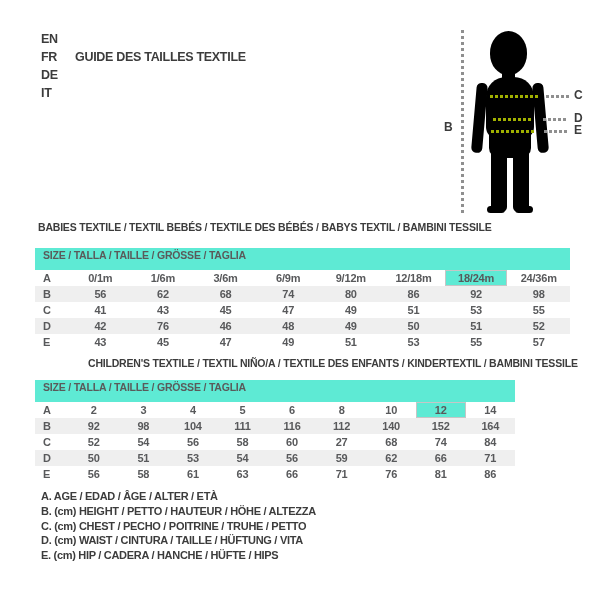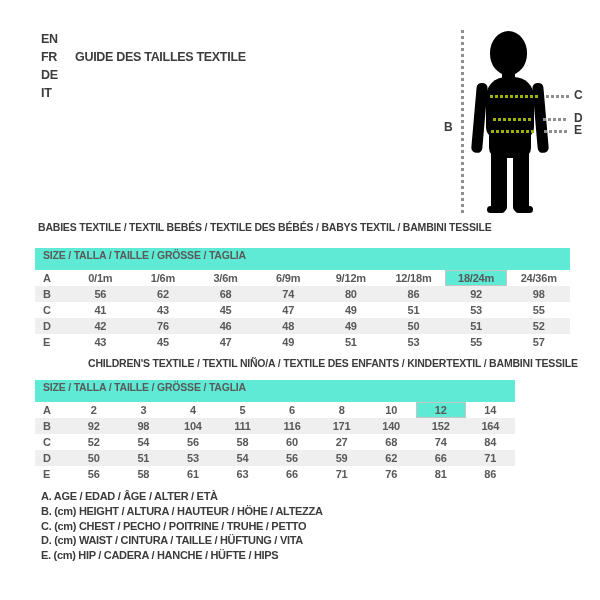--- a/index.html
+++ b/index.html
@@ -173,21 +173,21 @@
           <div class="cell hl">12</div>
           <div class="cell">14</div>
         </div>
         <div class="trow">
           <div class="cell label">B</div>
           <div class="cell">92</div>
           <div class="cell">98</div>
           <div class="cell">104</div>
           <div class="cell">111</div>
           <div class="cell">116</div>
-          <div class="cell">171</div>
+          <div class="cell">112</div>
           <div class="cell">140</div>
           <div class="cell">152</div>
           <div class="cell">164</div>
         </div>
         <div class="trow">
           <div class="cell label">C</div>
           <div class="cell">52</div>
           <div class="cell">54</div>
           <div class="cell">56</div>
           <div class="cell">58</div>
@@ -219,19 +219,19 @@
           <div class="cell">71</div>
           <div class="cell">76</div>
           <div class="cell">81</div>
           <div class="cell">86</div>
         </div>
       </div>
   </div>
 
   <div class="legend">
     <div class="legend-row">A. AGE / EDAD / ÂGE / ALTER / ETÀ</div>
-    <div class="legend-row">B. (cm) HEIGHT / ALTURA / HAUTEUR / HÖHE / ALTEZZA</div>
+    <div class="legend-row">B. (cm) HEIGHT / PETTO / HAUTEUR / HÖHE / ALTEZZA</div>
     <div class="legend-row">C. (cm) CHEST / PECHO / POITRINE / TRUHE / PETTO</div>
     <div class="legend-row">D. (cm) WAIST / CINTURA / TAILLE / HÜFTUNG / VITA</div>
     <div class="legend-row">E. (cm) HIP / CADERA / HANCHE / HÜFTE / HIPS</div>
   </div>
 
 </div>
 
 </body></html>

